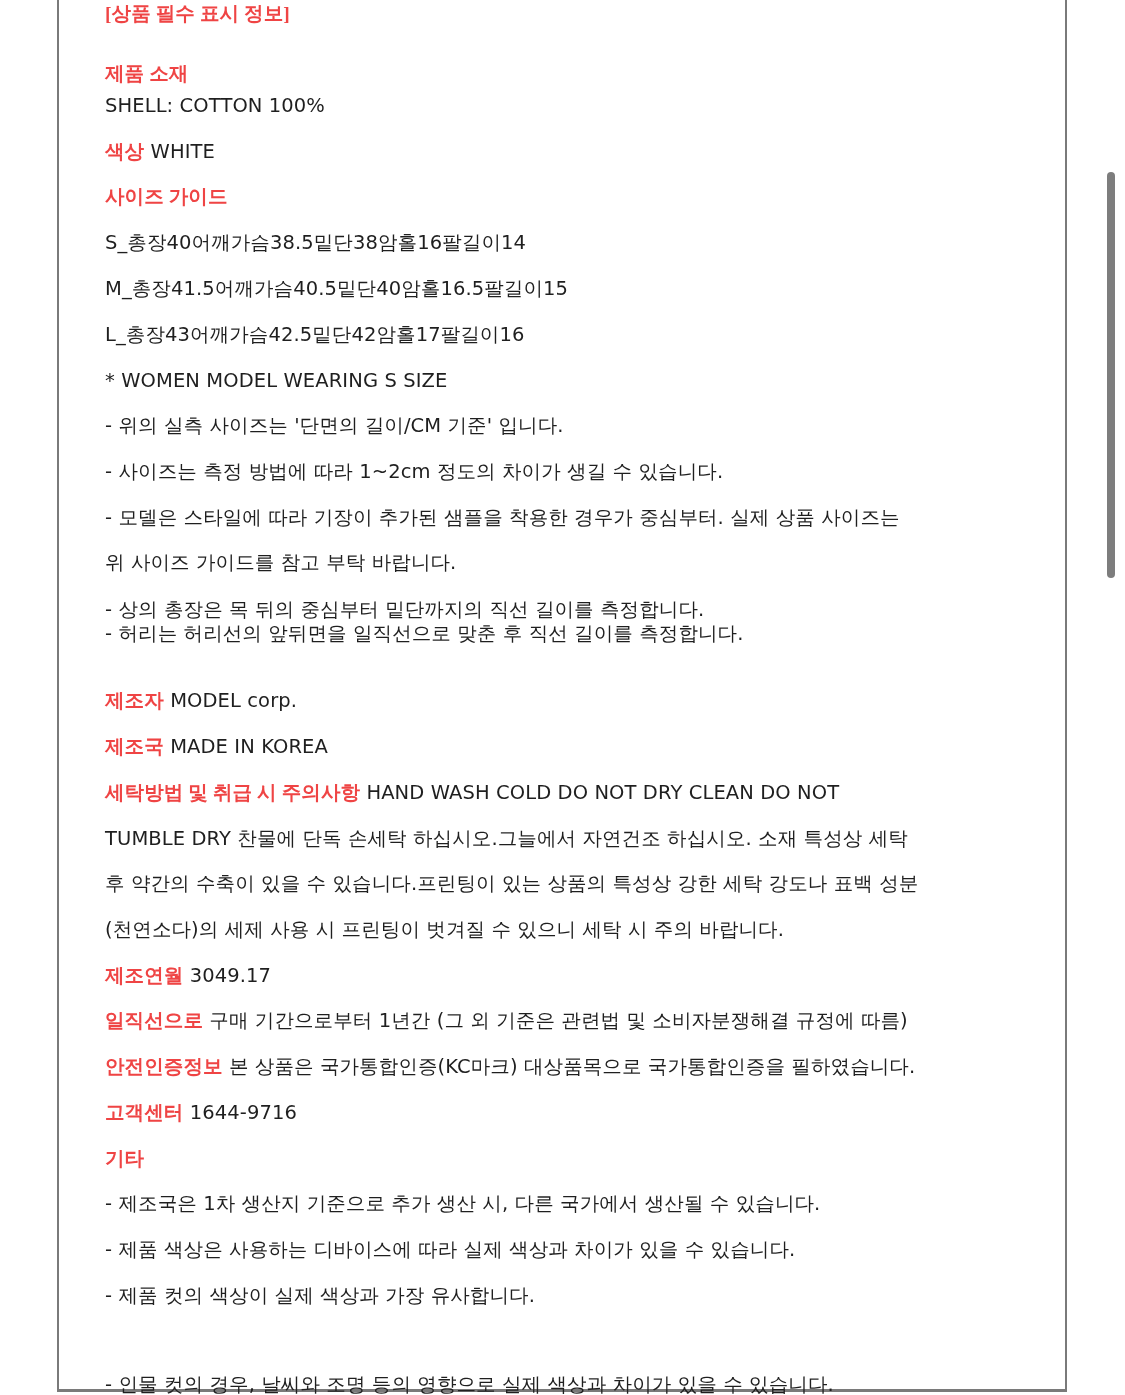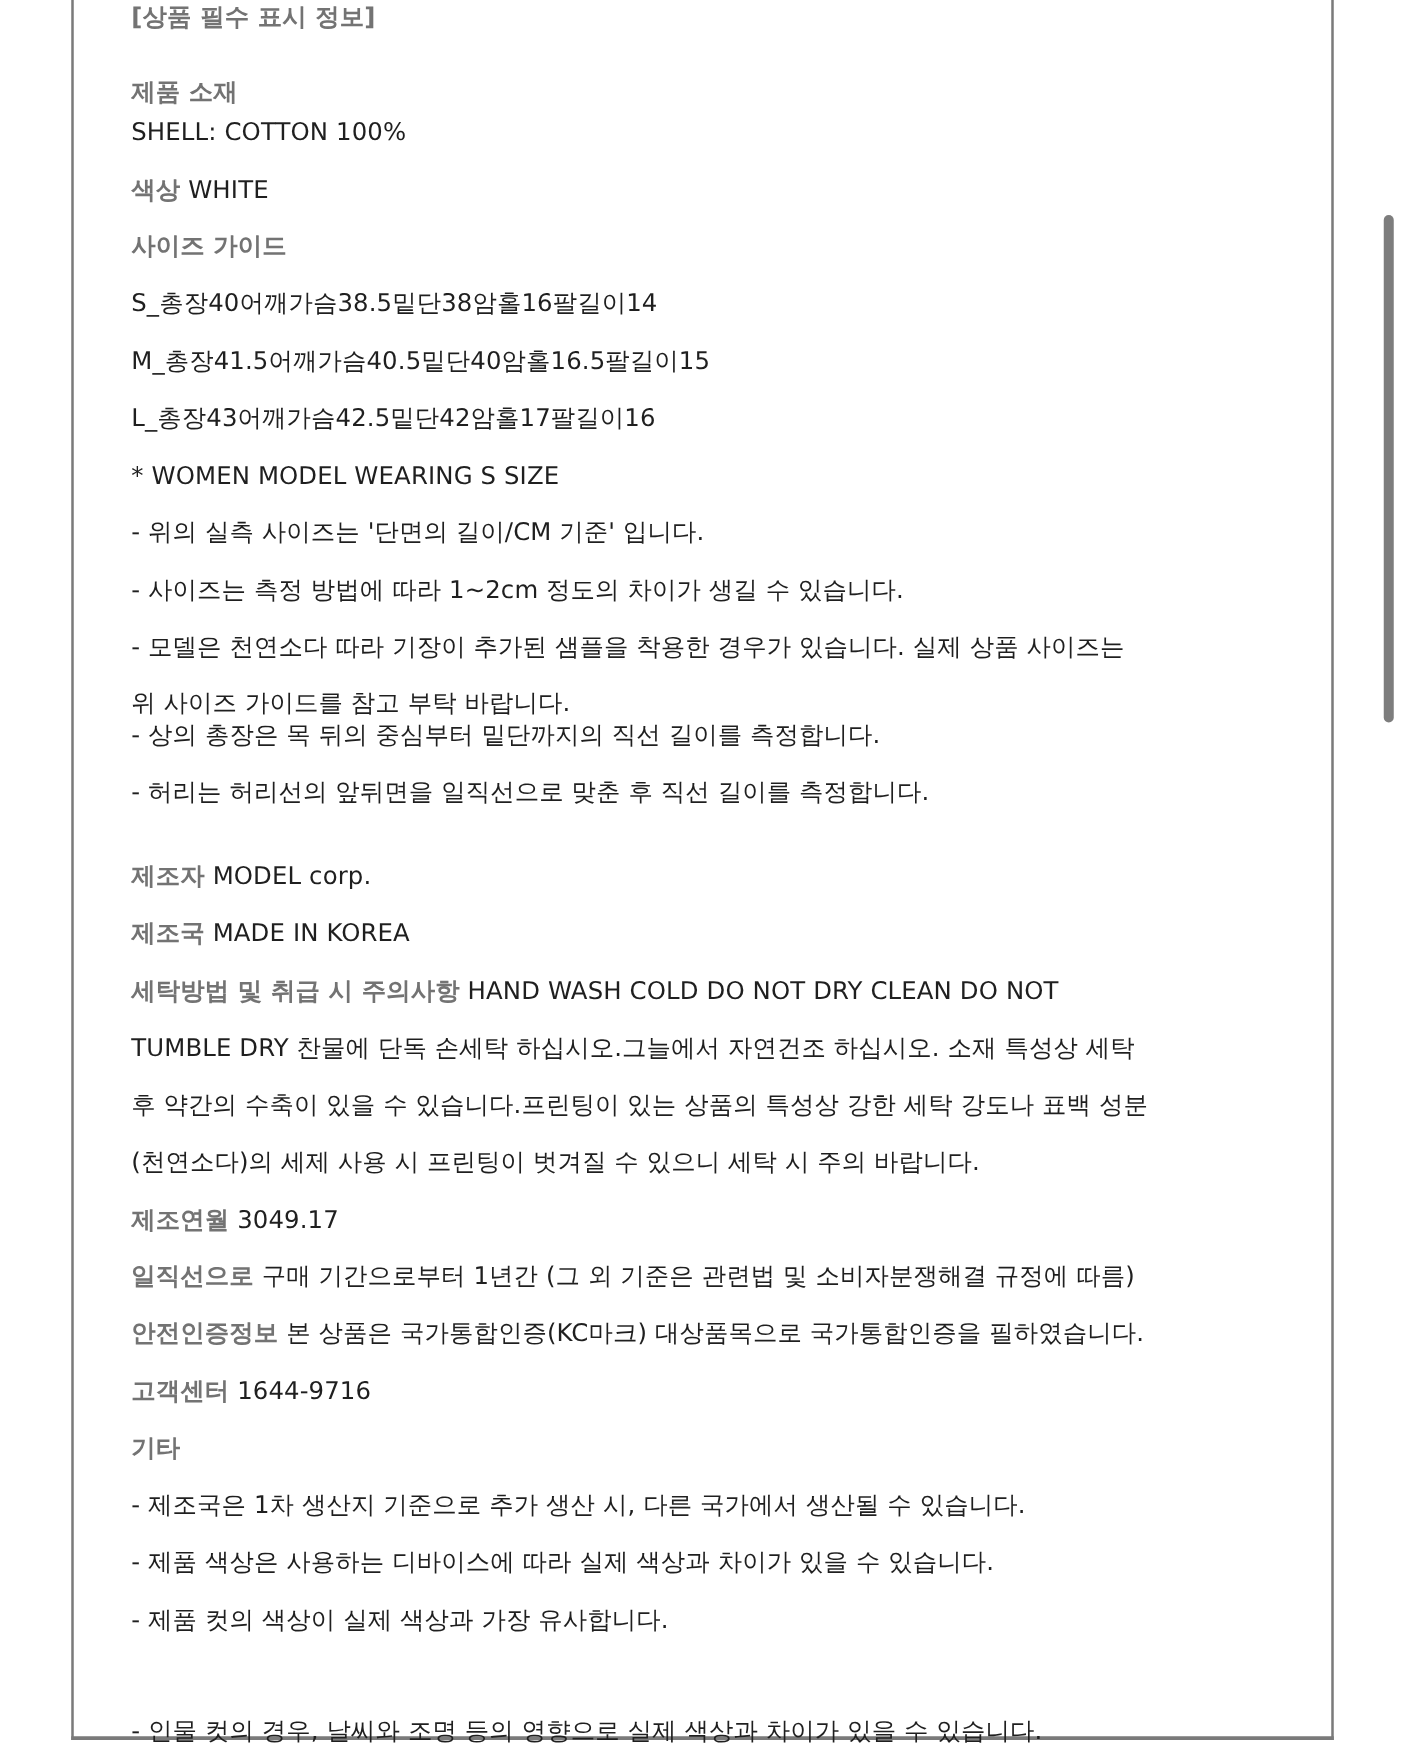--- a/index.html
+++ b/index.html
@@ -37,21 +37,22 @@
     position: absolute;
     left: 0;
     white-space: nowrap;
     font-size: 19.5px;
     line-height: 28px;
     letter-spacing: 0.1px;
     color: #1f1f1f;
   }
   .b {
     font-weight: bold;
-    color: #737373;
+    color: #ef4444;
+    font-family: Liberation Serif, serif;
   }
   .scrollbar-track {
     position: absolute;
     left: 1104px;
     top: 0;
     width: 14px;
     height: 1395px;
   }
   .scrollbar-thumb {
     position: absolute;
@@ -79,23 +80,23 @@
       <span>WHITE</span>
     </div>
 
     <div class="line b" style="top:187px">사이즈 가이드</div>
     <div class="line" style="top:233px">S_총장40어깨가슴38.5밑단38암홀16팔길이14</div>
     <div class="line" style="top:279px">M_총장41.5어깨가슴40.5밑단40암홀16.5팔길이15</div>
     <div class="line" style="top:325px">L_총장43어깨가슴42.5밑단42암홀17팔길이16</div>
     <div class="line" style="top:371px">* WOMEN MODEL WEARING S SIZE</div>
     <div class="line" style="top:416px">- 위의 실측 사이즈는 '단면의 길이/CM 기준' 입니다.</div>
     <div class="line" style="top:462px">- 사이즈는 측정 방법에 따라 1~2cm 정도의 차이가 생길 수 있습니다.</div>
-    <div class="line" style="top:508px">- 모델은 천연소다 따라 기장이 추가된 샘플을 착용한 경우가 있습니다. 실제 상품 사이즈는</div>
+    <div class="line" style="top:508px">- 모델은 스타일에 따라 기장이 추가된 샘플을 착용한 경우가 중심부터. 실제 상품 사이즈는</div>
     <div class="line" style="top:553px">위 사이즈 가이드를 참고 부탁 바랍니다.</div>
-    <div class="line" style="top:578px">- 상의 총장은 목 뒤의 중심부터 밑단까지의 직선 길이를 측정합니다.</div>
+    <div class="line" style="top:600px">- 상의 총장은 목 뒤의 중심부터 밑단까지의 직선 길이를 측정합니다.</div>
     <div class="line" style="top:624px">- 허리는 허리선의 앞뒤면을 일직선으로 맞춘 후 직선 길이를 측정합니다.</div>
 
     <div class="line" style="top:691px">
       <span class="b">제조자</span>
       <span>MODEL corp.</span>
     </div>
 
     <div class="line" style="top:737px">
       <span class="b">제조국</span>
       <span>MADE IN KOREA</span>

